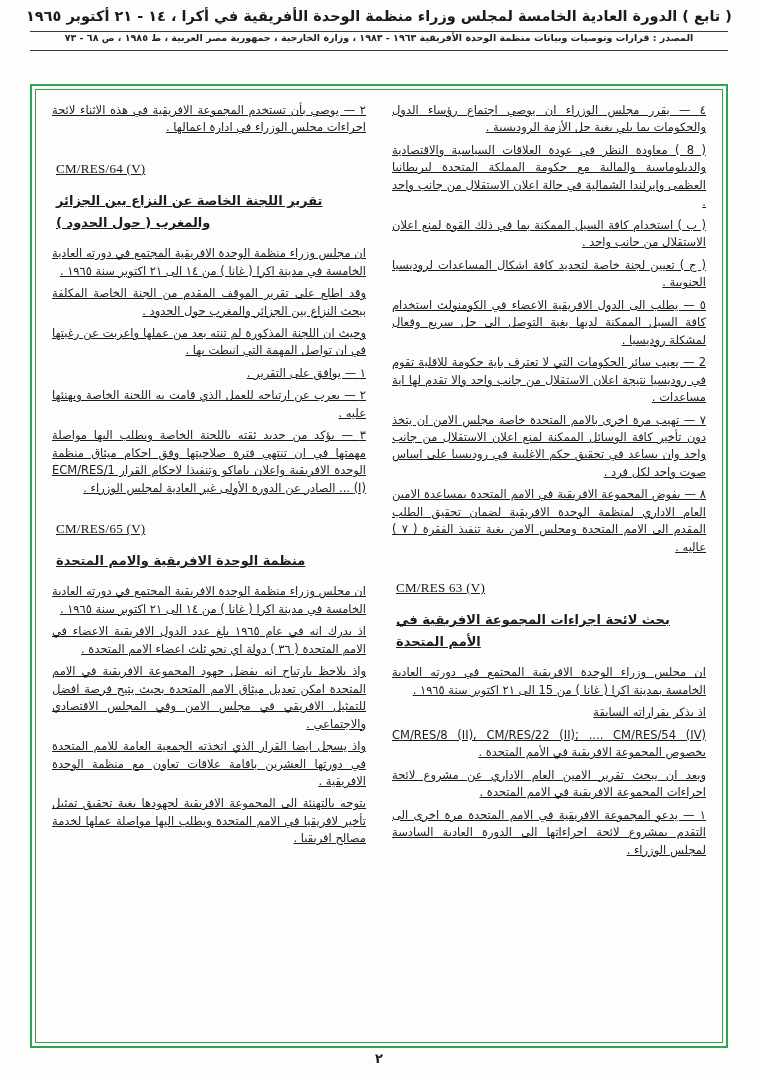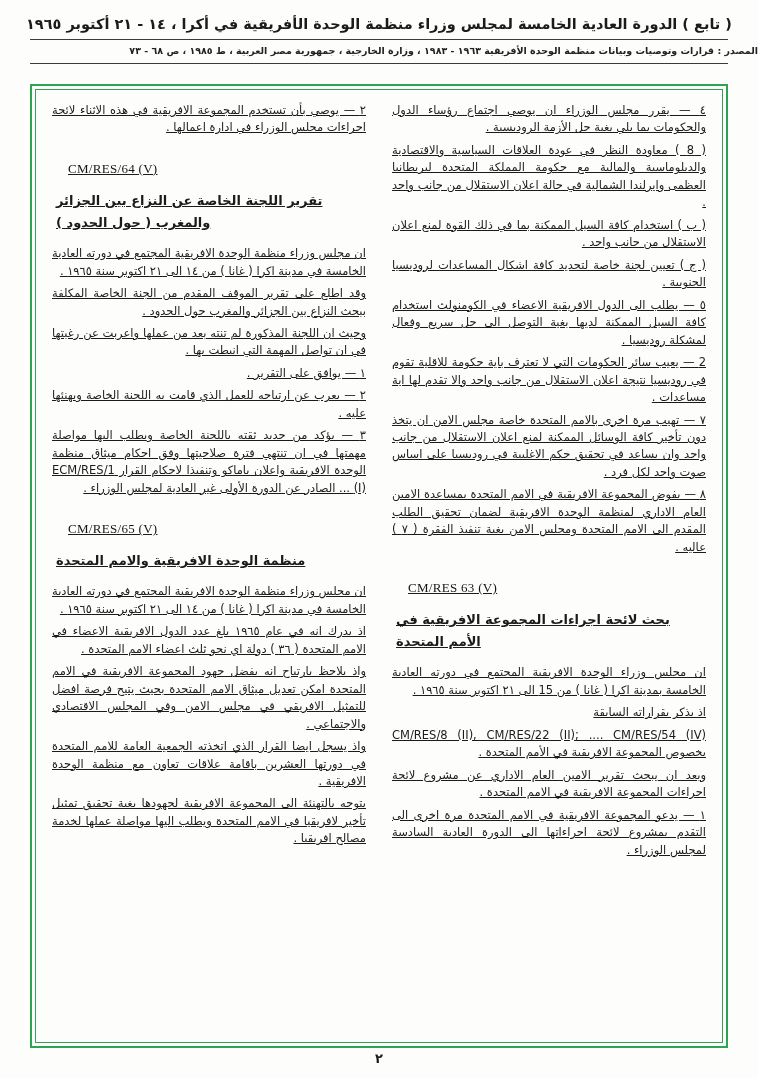--- a/index.html
+++ b/index.html
@@ -5,24 +5,24 @@
   * { margin: 0; padding: 0; box-sizing: border-box; }
   :root { --green: #2fa352; --ink: #1b1b1b; }
   html, body { width: 758px; height: 1078px; }
   body {
     position: relative;
     background: #fdfdfb;
     color: var(--ink);
     font-family: "DejaVu Sans", sans-serif;
     overflow: hidden;
   }
-  .page-header { padding-top: 16px; text-align: center; direction: rtl; }
+  .page-header { padding-top: 8px; text-align: center; direction: rtl; }
   .header-title { font-size: 14.5px; font-weight: bold; letter-spacing: .2px; }
   .rule { height: 1px; background: #3b3b3b; margin: 7px 30px 0 30px; }
-  .source-line { font-size: 9.5px; font-weight: bold; margin-top: 5px; color: #222; text-align: right; }
+  .source-line { font-size: 9.5px; font-weight: bold; color: #222; }
   .green-frame {
     position: absolute;
     left: 30px; right: 30px; top: 84px;
     height: 964px;
     border: 2.5px solid var(--green);
     padding: 3px;
     background: #fdfdfb;
   }
   .green-frame-inner {
     width: 100%; height: 100%;
@@ -44,21 +44,21 @@
     text-align: left;
     line-height: 1.7;
     margin: 8px 4px 11px 4px;
   }
   .code {
     direction: ltr;
     text-align: left;
     font-family: "Liberation Serif", "DejaVu Serif", serif;
     font-size: 13px;
     letter-spacing: .3px;
-    margin: 24px 0 13px 16px;
+    margin: 24px 0 13px 4px;
     color: #141414;
   }
   .page-number {
     position: absolute;
     left: 0; right: 0; bottom: 12px;
     text-align: center;
     font-size: 13px;
     font-weight: bold;
   }
 </style>

